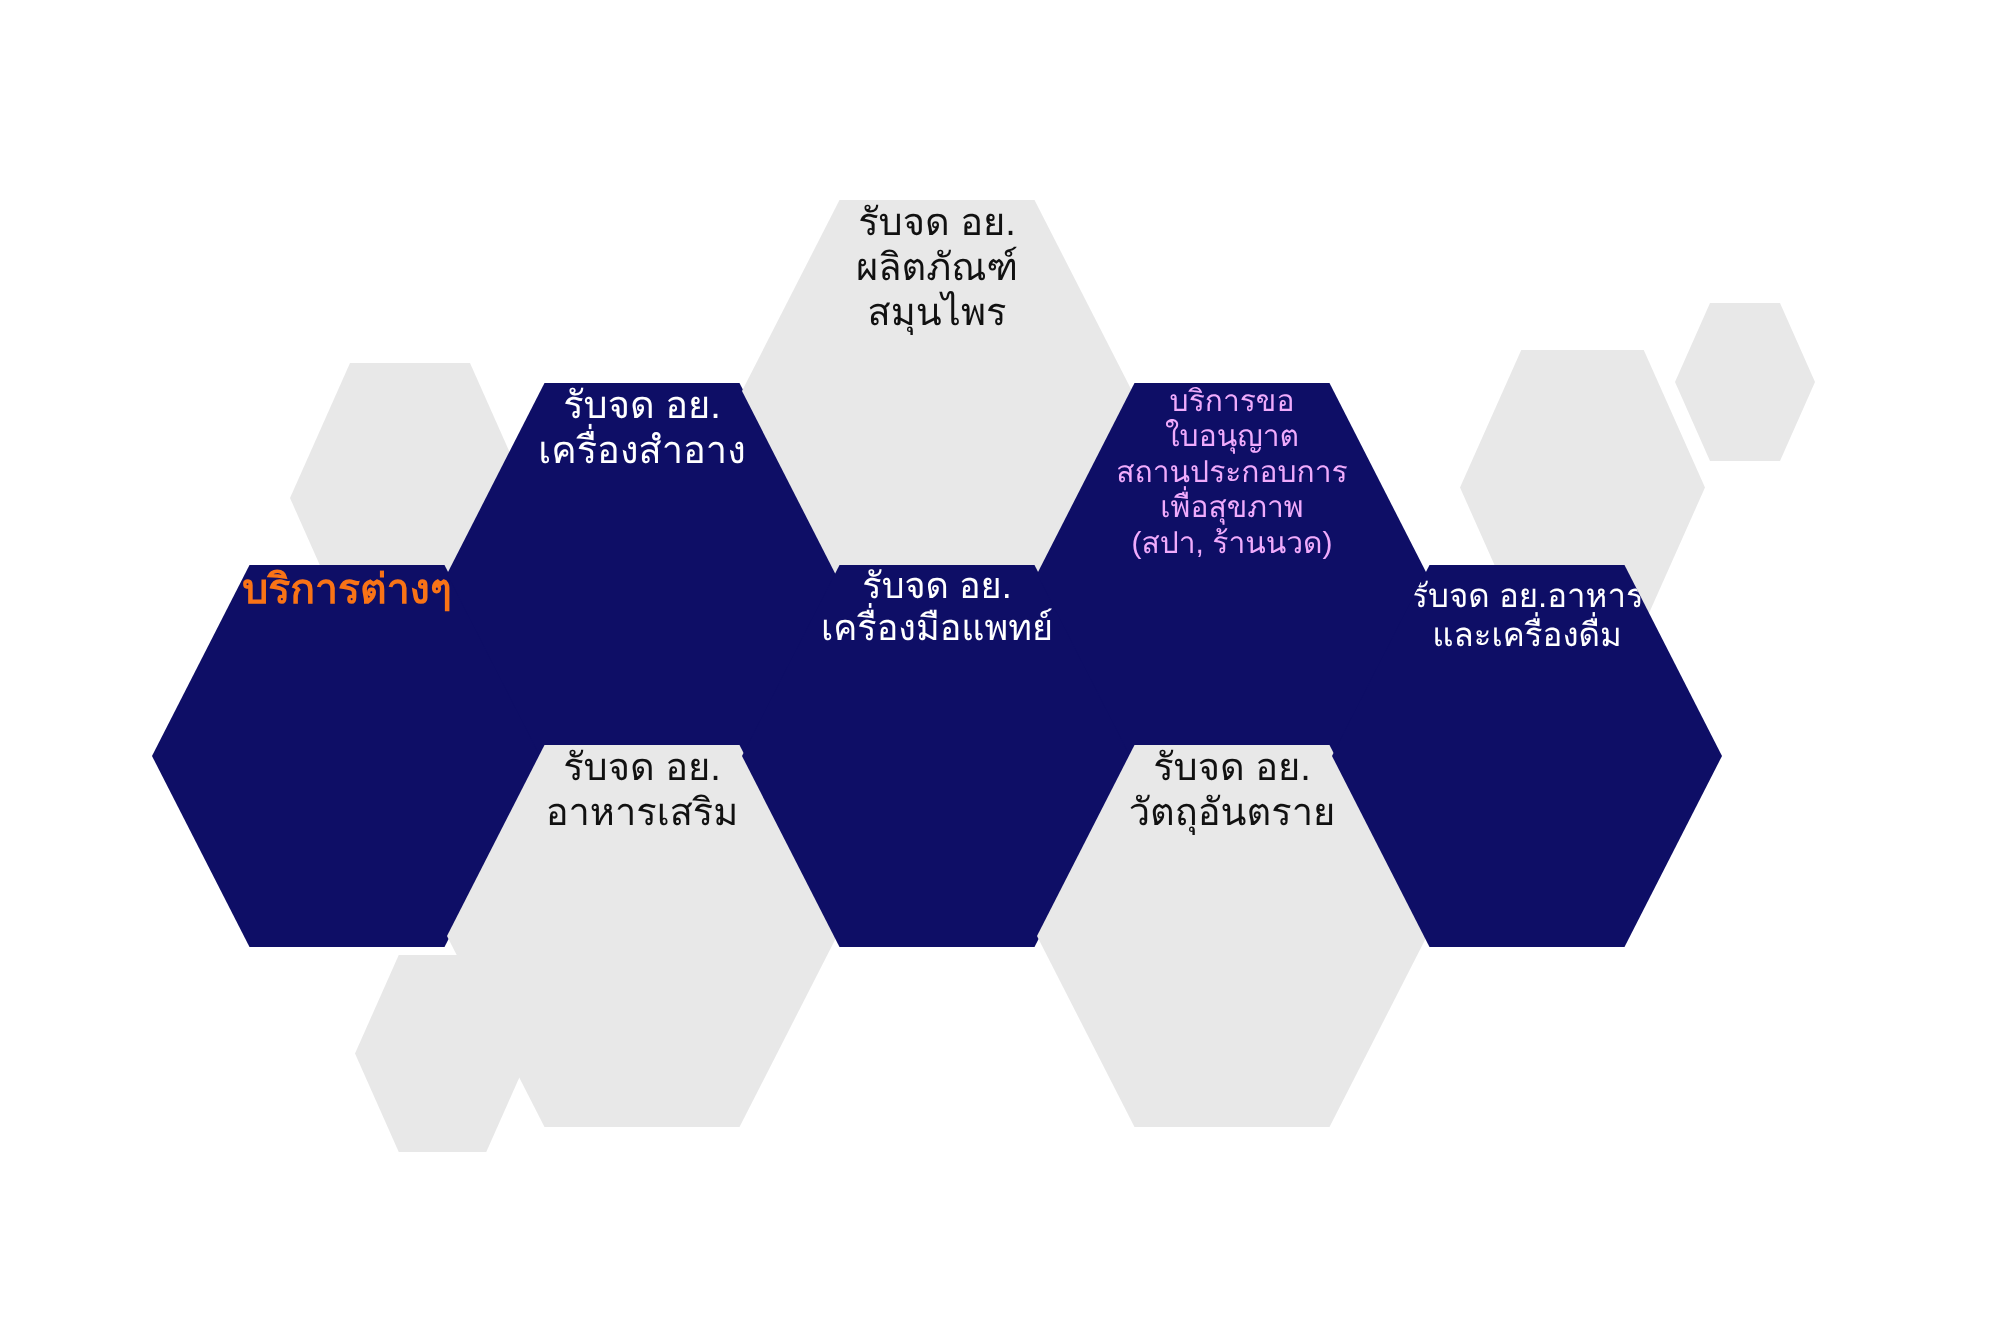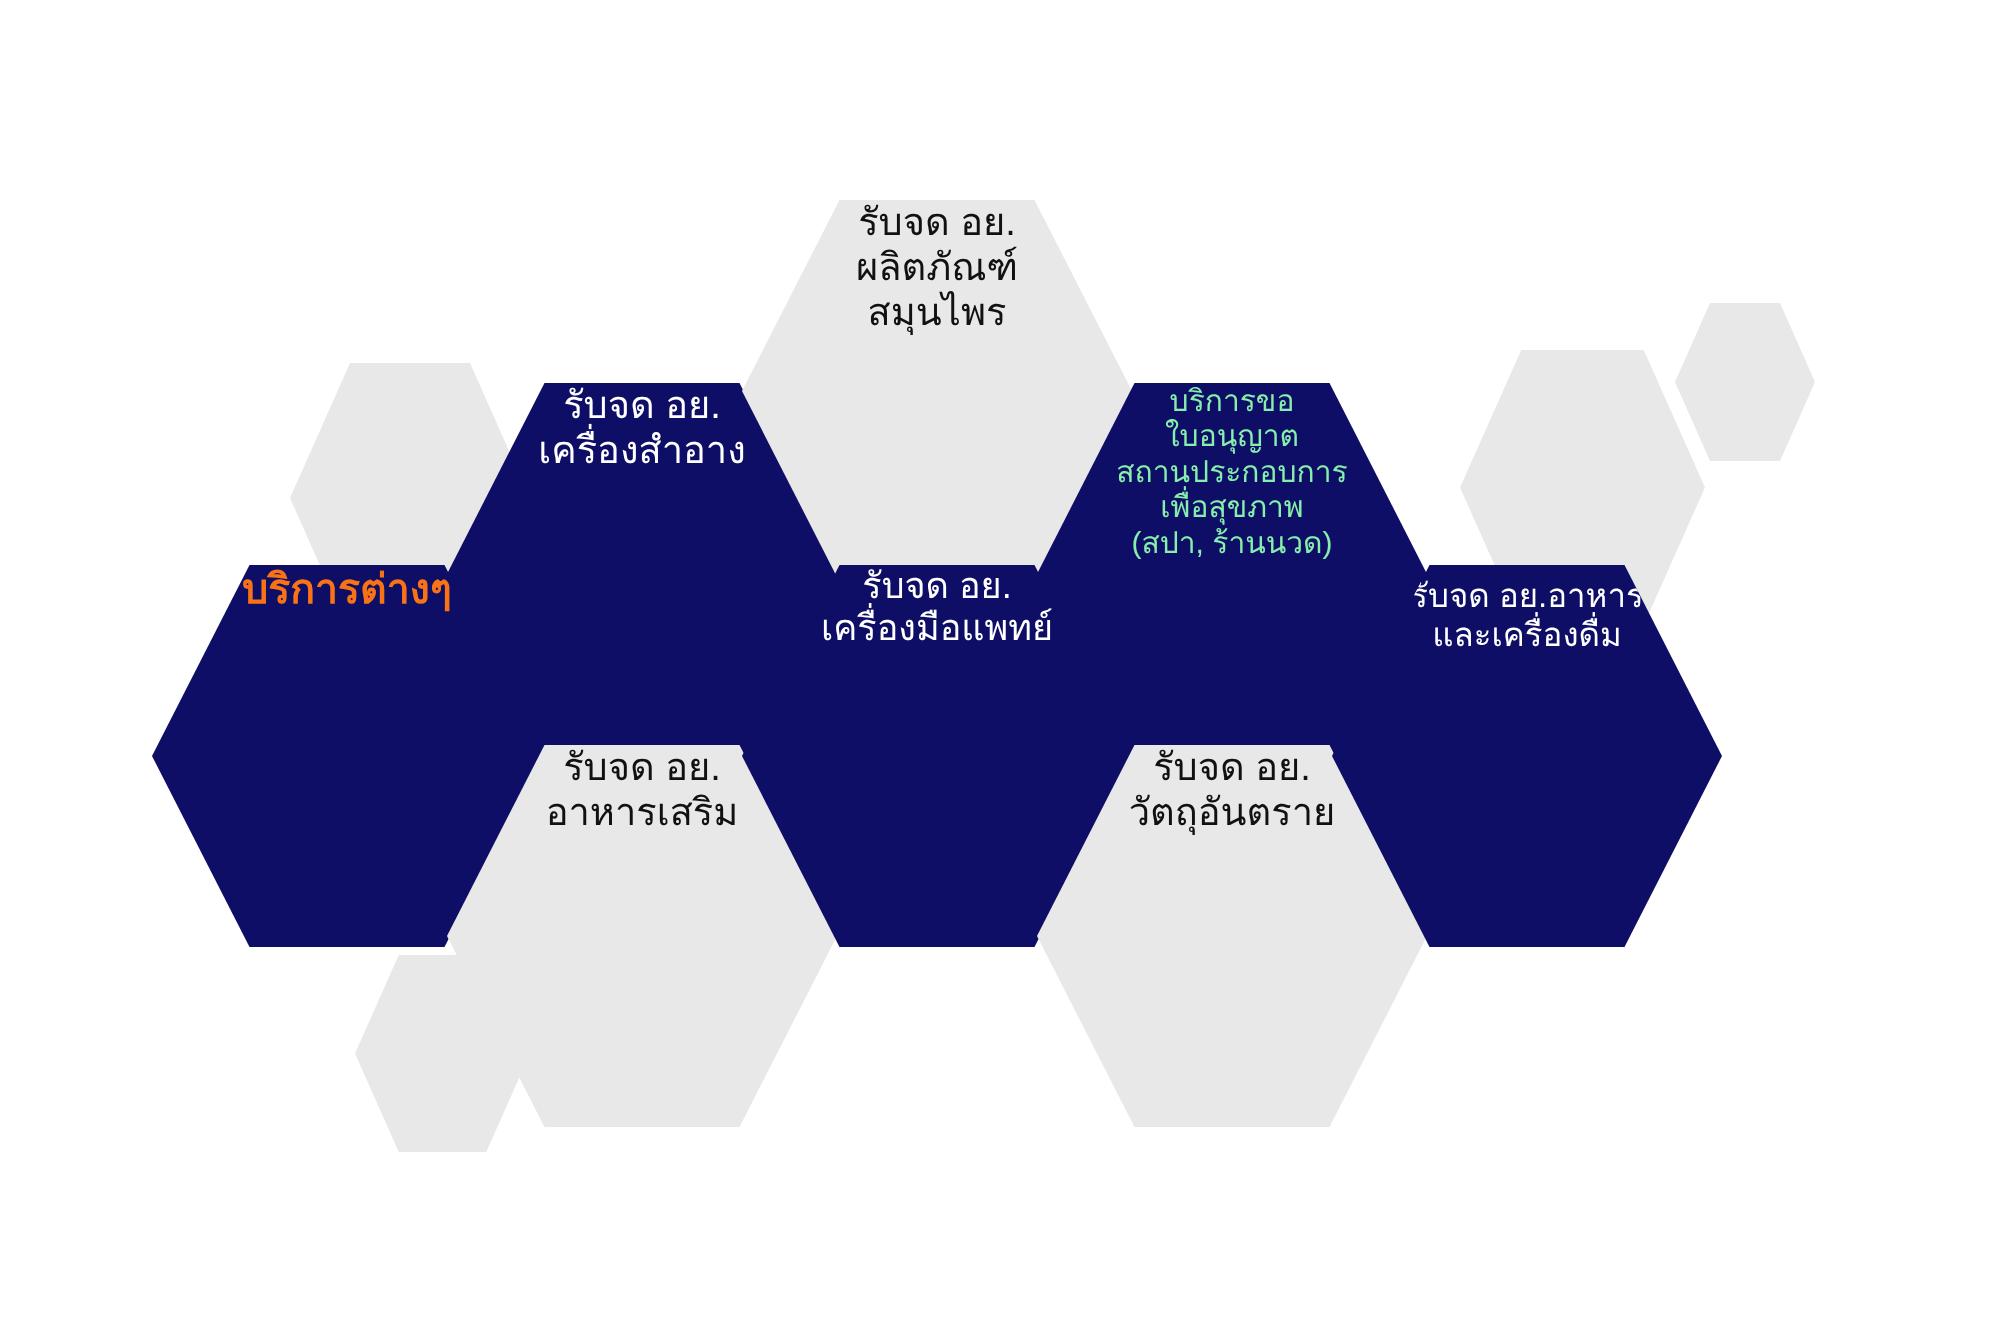--- a/index.html
+++ b/index.html
@@ -94,21 +94,21 @@
 ผลิตภัณฑ์
 สมุนไพร</span>
   </div>
 
   <div class="hex navy" style="left: 742px; top: 565px; width: 390px; height: 382px; background: rgb(14, 14, 102);">
     <span class="hex-label size-md" style="color: rgb(255, 255, 255);">รับจด อย.
 เครื่องมือแพทย์</span>
   </div>
 
   <div class="hex navy" style="left: 1037px; top: 383px; width: 390px; height: 382px; background: rgb(14, 14, 102);">
-    <span class="hex-label size-xs" style="color: #86efac;">บริการขอ
+    <span class="hex-label size-xs" style="color: #f0abfc;">บริการขอ
 ใบอนุญาต
 สถานประกอบการ
 เพื่อสุขภาพ
 (สปา, ร้านนวด)</span>
   </div>
 
   <div class="hex gray" style="left: 1037px; top: 745px; width: 390px; height: 382px; background: rgb(232, 232, 232);">
     <span class="hex-label size-lg" style="color: rgb(17, 17, 17);">รับจด อย.
 วัตถุอันตราย</span>
   </div>

